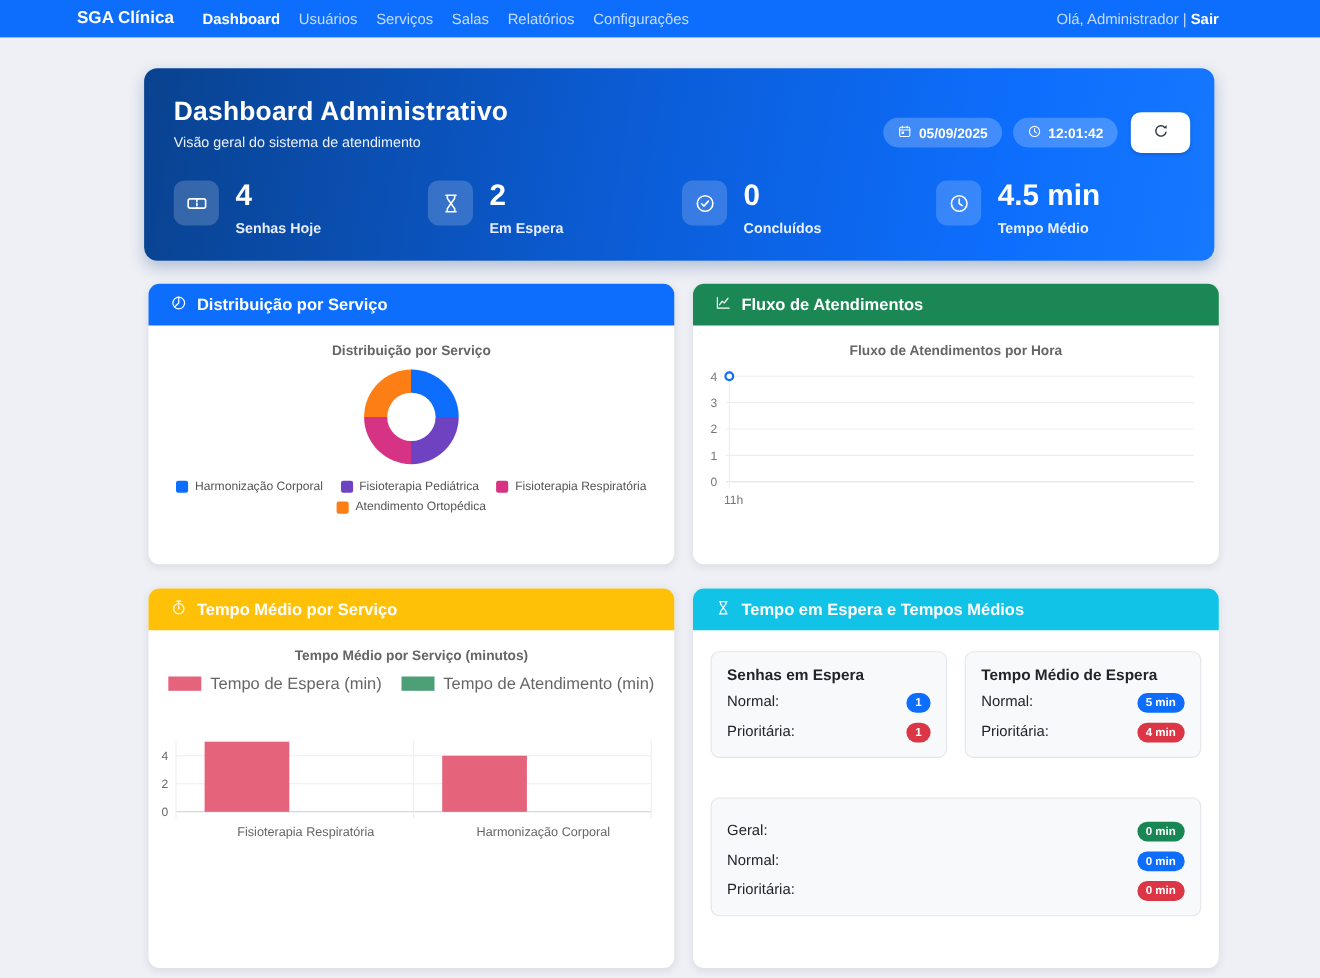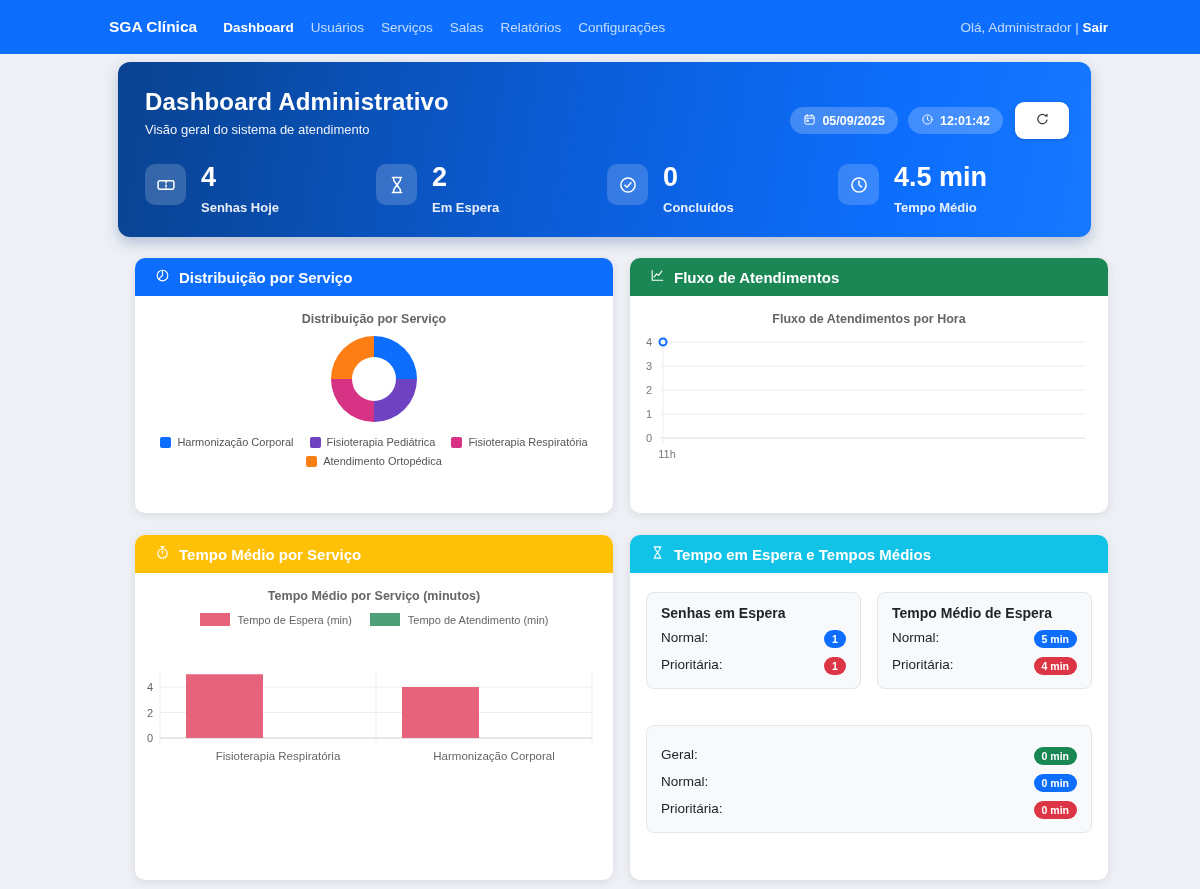--- a/index.html
+++ b/index.html
@@ -6,33 +6,33 @@
   html,body { width:1200px; height:889px; }
   body {
     position: relative;
     background: #eef0f5;
     font-family: "Liberation Sans", sans-serif;
     overflow: hidden;
     color: #212529;
   }
   
   .navbar {
-    position: absolute; top:0; left:0; width:1200px; height:54px;
+    position: absolute; top:0; left:0; width:1200px; height:34px;
     background:#0d6efd; display:flex; align-items:center;
-    padding:0 92px 0 109px;
+    padding:0 92px 0 70px;
   }
   .brand { color:#fff; font-size:15.5px; font-weight:700; margin-right:26px; cursor:pointer; }
   .nav-links { display:flex; align-items:center; }
   .nav-links a { color:rgba(255,255,255,.75); font-size:13.5px; text-decoration:none; margin-right:17px; cursor:pointer; }
   .nav-links a.active { color:#fff; font-weight:700; }
   .nav-right { margin-left:auto; font-size:13.5px; color:rgba(255,255,255,.75); white-space:nowrap; }
   .nav-right a { color:#fff; font-weight:600; text-decoration:none; cursor:pointer; }
   
   .hero {
-    position:absolute; left:118px; top:62px; width:973px; height:175px;
+    position:absolute; left:131px; top:62px; width:973px; height:175px;
     border-radius:12px; color:#fff;
     background:linear-gradient(100deg,#09428f 0%,#0b5cd5 45%,#0d6efd 80%,#1677ff 100%);
     box-shadow:0 6px 14px rgba(10,50,120,.25);
     padding:26px 22px 0 27px;
   }
   .hero-top { display:flex; align-items:flex-start; }
   .hero-title { font-size:24px; font-weight:700; letter-spacing:.2px; }
   .hero-subtitle { font-size:13px; margin-top:6px; opacity:.92; }
   .hero-badges { margin-left:auto; display:flex; align-items:center; margin-top:14px; }
   .pill {
@@ -83,21 +83,21 @@
   .donut::after { content:""; position:absolute; inset:21px; background:#fff; border-radius:50%; }
   .pie-legend {
     display:flex; flex-wrap:wrap; justify-content:center; align-items:center;
     gap:7px 16px; margin-top:14px; width:100%; font-size:11px; color:#555; padding:0 4px;
   }
   .pie-legend .item { display:flex; align-items:center; gap:6px; }
   .swatch { width:11px; height:11px; border-radius:2px; flex:0 0 11px; }
   
   .bar-legend {
     display:flex; justify-content:center; align-items:center; gap:18px;
-    margin-top:10px; font-size:11px; color:#666;
+    margin-top:10px; font-size:15px; color:#666;
   }
   .bar-legend .item { display:flex; align-items:center; gap:8px; }
   .swatch-lg { width:30px; height:13px; flex:0 0 30px; }
   .plot-svg { position:absolute; left:0; width:478px; }
   
   .panel-grid { display:flex; flex-wrap:wrap; gap:16px; padding:19px 16px; }
   .panel {
     background:#f8f9fa; border:1px solid #e3e6ea; border-radius:8px;
     padding:12px 14px 13px;
   }

